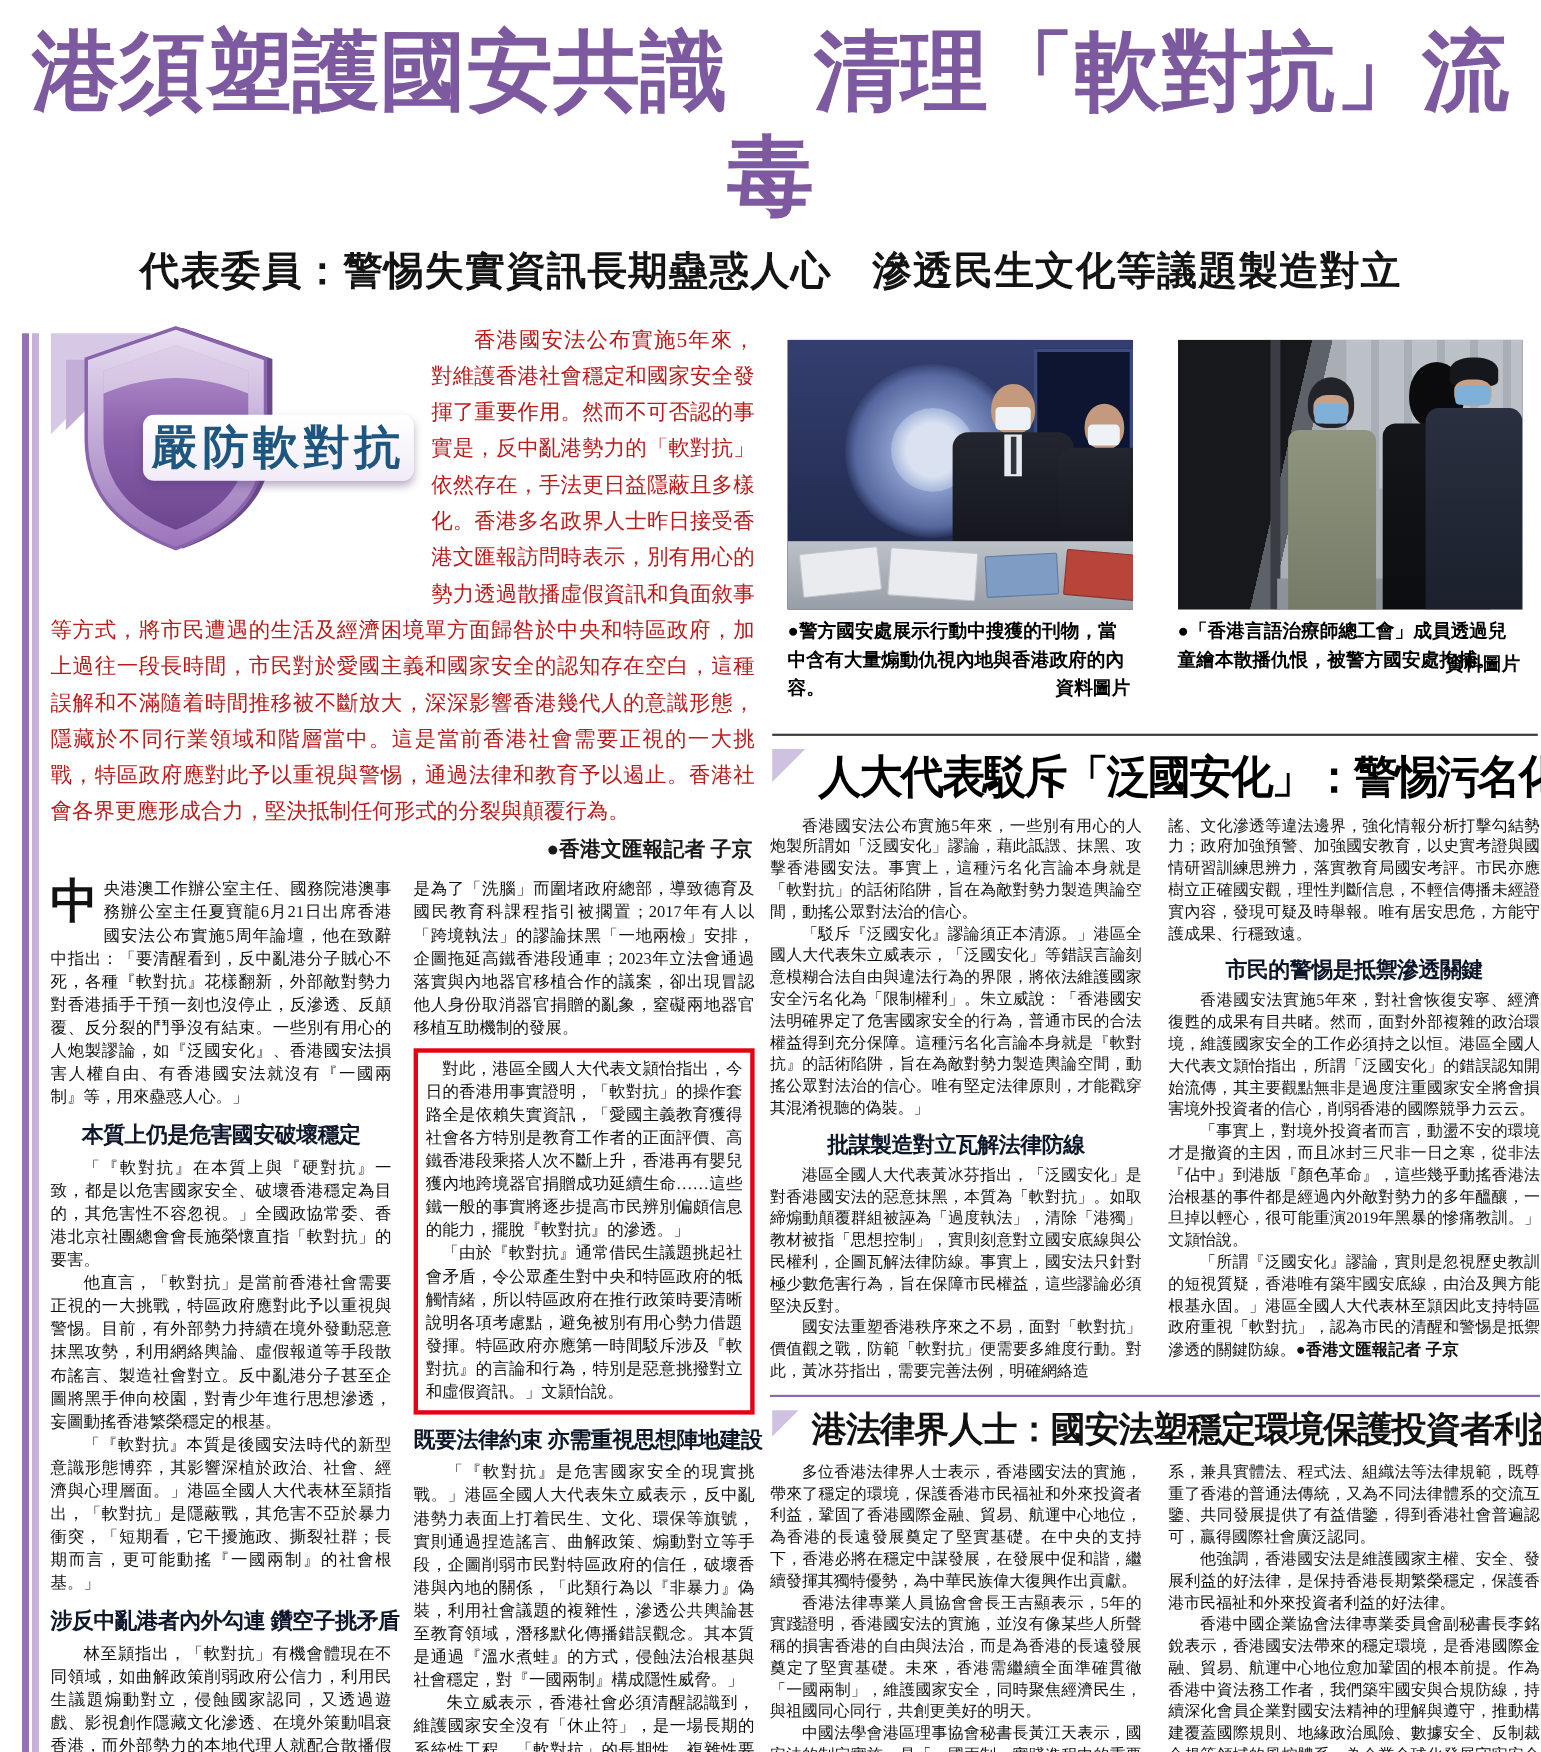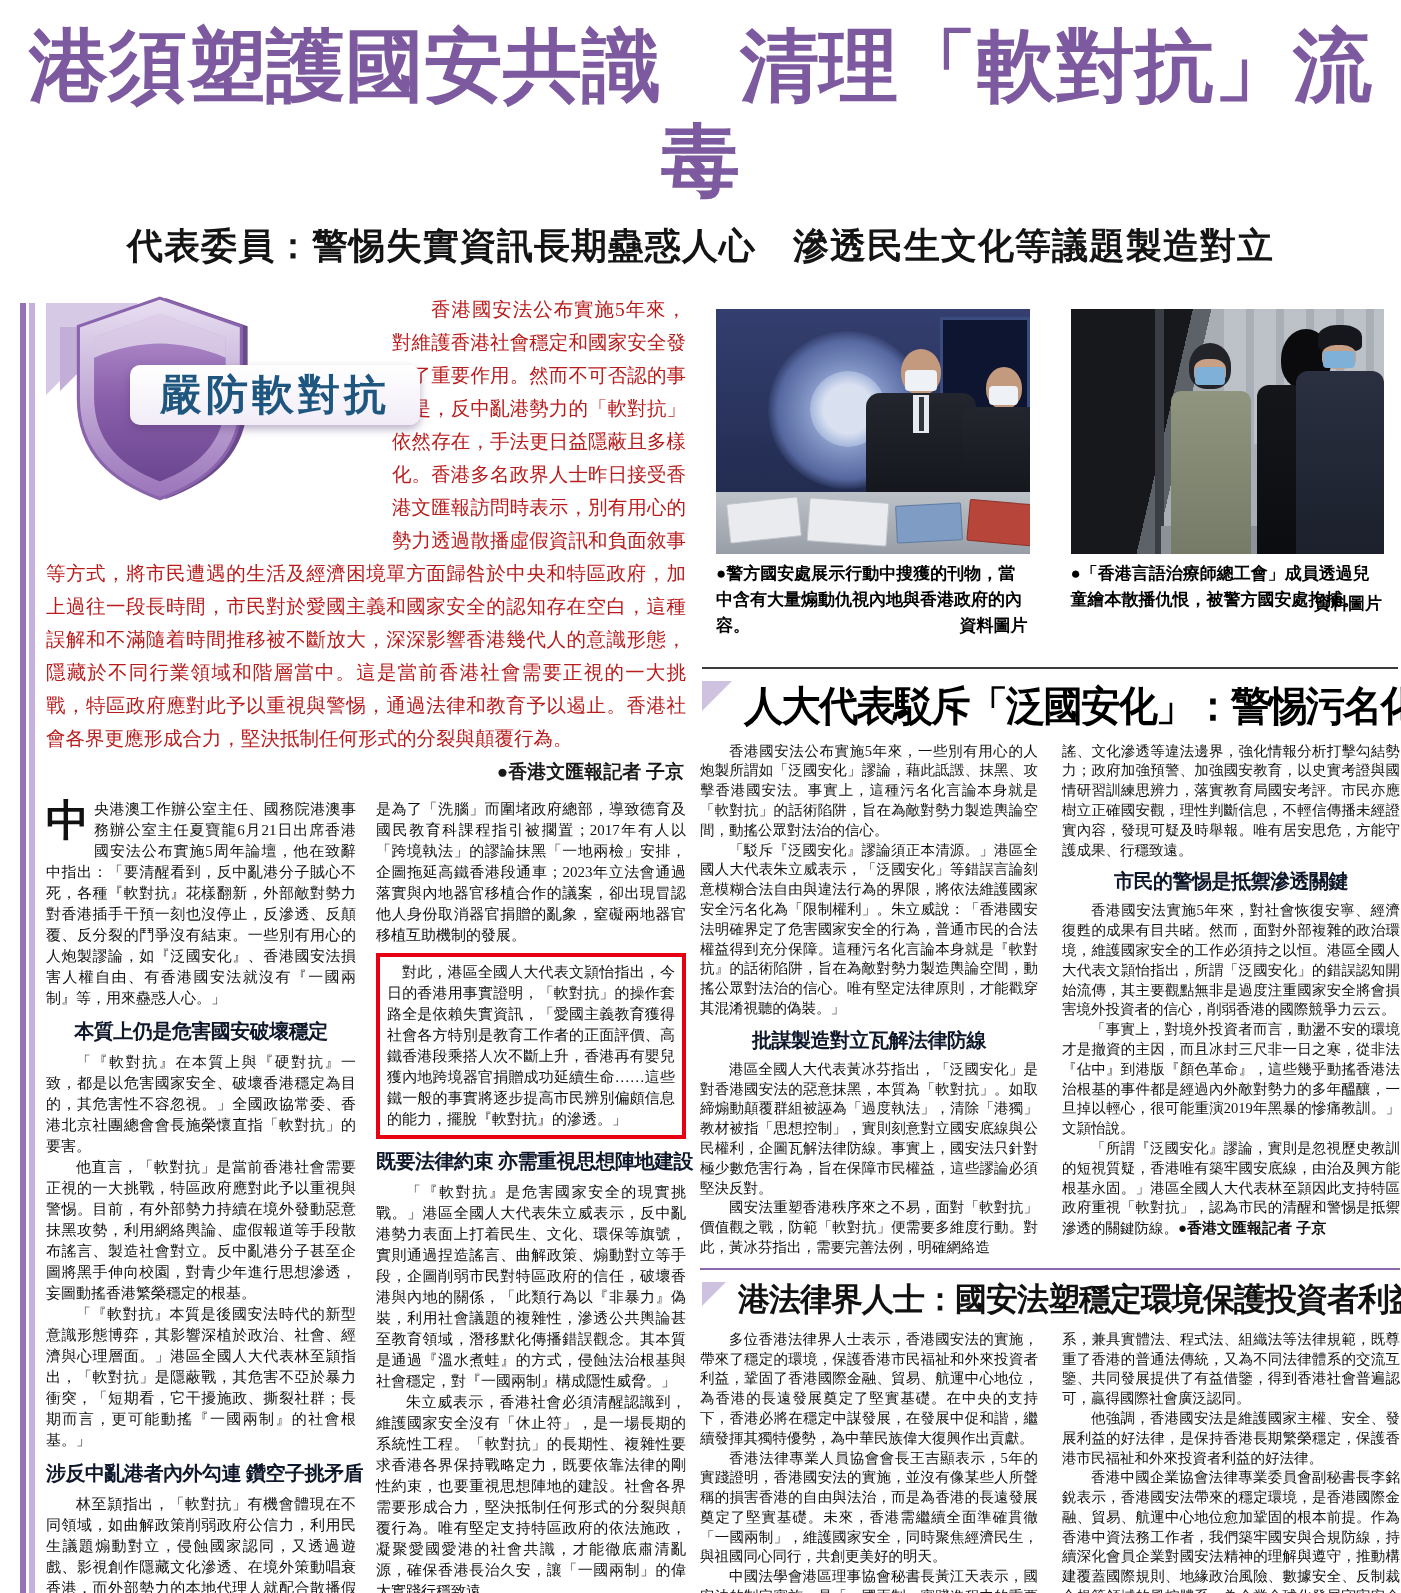--- a/index.html
+++ b/index.html
@@ -17,21 +17,21 @@
            background:linear-gradient(90deg,#9672b2 0 6px,#ffffff 6px 9px,#c6afda 9px 15px,#ffffff 15px 18px);}
   .right-region{width:700px;}
   
   .lead-block{overflow:hidden;}
   .badge{float:left;width:336px;height:228px;position:relative;margin:0 10px 6px 0;}
   .badge-tri{position:absolute;left:0px;top:10px;width:0;height:0;
              border-top:92px solid #d6c9e5;border-right:92px solid transparent;}
   .badge-tri2{position:absolute;left:14px;top:34px;width:0;height:0;
              border-top:64px solid #c3aed8;border-right:64px solid transparent;}
   .badge svg{position:absolute;left:22px;top:2px;}
-  .badge-banner{position:absolute;left:84px;top:72px;width:290px;height:60px;border-radius:10px;
+  .badge-banner{position:absolute;left:84px;top:84px;width:246px;height:60px;border-radius:10px;
                 background:linear-gradient(180deg,#ffffff,#f1ecf7);
                 box-shadow:0 4px 8px rgba(84,56,116,.4);
                 display:flex;align-items:center;justify-content:center;
                 font-family:"Liberation Sans","DejaVu Sans",sans-serif;font-weight:bold;
                 font-size:42px;color:#1e567f;letter-spacing:4px;}
   
   .lead-text{font-size:19.5px;line-height:33px;text-align:justify;margin:0;text-indent:2em;color:#b91c1c;}
   .lead-byline{font-size:19px;font-weight:bold;text-align:right;margin:4px 2px 0 0;}
   
   .cols{display:flex;gap:20px;margin-top:14px;}
@@ -149,20 +149,21 @@
           <p class="bp">他直言，「軟對抗」是當前香港社會需要正視的一大挑戰，特區政府應對此予以重視與警惕。目前，有外部勢力持續在境外發動惡意抹黑攻勢，利用網絡輿論、虛假報道等手段散布謠言、製造社會對立。反中亂港分子甚至企圖將黑手伸向校園，對青少年進行思想滲透，妄圖動搖香港繁榮穩定的根基。</p>
           <p class="bp">「『軟對抗』本質是後國安法時代的新型意識形態博弈，其影響深植於政治、社會、經濟與心理層面。」港區全國人大代表林至頴指出，「軟對抗」是隱蔽戰，其危害不亞於暴力衝突，「短期看，它干擾施政、撕裂社群；長期而言，更可能動搖『一國兩制』的社會根基。」</p>
           <h3 class="ch">涉反中亂港者內外勾連 鑽空子挑矛盾</h3>
           <p class="bp">林至頴指出，「軟對抗」有機會體現在不同領域，如曲解政策削弱政府公信力，利用民生議題煽動對立，侵蝕國家認同，又透過遊戲、影視創作隱藏文化滲透、在境外策動唱衰香港，而外部勢力的本地代理人就配合散播假資訊，實現境外內聯動、遊走法律灰色地帶，長期侵蝕安全根基、增加執法難度，滋長對政府不信任感、模糊理性批判界線、累積仇恨情緒。</p>
 
         </div>
         <div class="col">
           <p class="bp noindent">是為了「洗腦」而圍堵政府總部，導致德育及國民教育科課程指引被擱置；2017年有人以「跨境執法」的謬論抹黑「一地兩檢」安排，企圖拖延高鐵香港段通車；2023年立法會通過落實與內地器官移植合作的議案，卻出現冒認他人身份取消器官捐贈的亂象，窒礙兩地器官移植互助機制的發展。</p>
           <div class="redbox">
             <p class="bp ind1">對此，港區全國人大代表文頴怡指出，今日的香港用事實證明，「軟對抗」的操作套路全是依賴失實資訊，「愛國主義教育獲得社會各方特別是教育工作者的正面評價、高鐵香港段乘搭人次不斷上升，香港再有嬰兒獲內地跨境器官捐贈成功延續生命……這些鐵一般的事實將逐步提高市民辨別偏頗信息的能力，擺脫『軟對抗』的滲透。」</p>
+            <p class="bp ind1">「由於『軟對抗』通常借民生議題挑起社會矛盾，令公眾產生對中央和特區政府的牴觸情緒，所以特區政府在推行政策時要清晰說明各項考慮點，避免被別有用心勢力借題發揮。特區政府亦應第一時間駁斥涉及『軟對抗』的言論和行為，特別是惡意挑撥對立和虛假資訊。」文頴怡說。</p>
           </div>
           <h3 class="ch">既要法律約束 亦需重視思想陣地建設</h3>
           <p class="bp">「『軟對抗』是危害國家安全的現實挑戰。」港區全國人大代表朱立威表示，反中亂港勢力表面上打着民生、文化、環保等旗號，實則通過捏造謠言、曲解政策、煽動對立等手段，企圖削弱市民對特區政府的信任，破壞香港與內地的關係，「此類行為以『非暴力』偽裝，利用社會議題的複雜性，滲透公共輿論甚至教育領域，潛移默化傳播錯誤觀念。其本質是通過『溫水煮蛙』的方式，侵蝕法治根基與社會穩定，對『一國兩制』構成隱性威脅。」</p>
           <p class="bp">朱立威表示，香港社會必須清醒認識到，維護國家安全沒有「休止符」，是一場長期的系統性工程。「軟對抗」的長期性、複雜性要求香港各界保持戰略定力，既要依靠法律的剛性約束，也要重視思想陣地的建設。社會各界需要形成合力，堅決抵制任何形式的分裂與顛覆行為。唯有堅定支持特區政府的依法施政，凝聚愛國愛港的社會共識，才能徹底肅清亂源，確保香港長治久安，讓「一國兩制」的偉大實踐行穩致遠。</p>
         </div>
       </div>
     </section>
 
     <section class="right-region">
 

